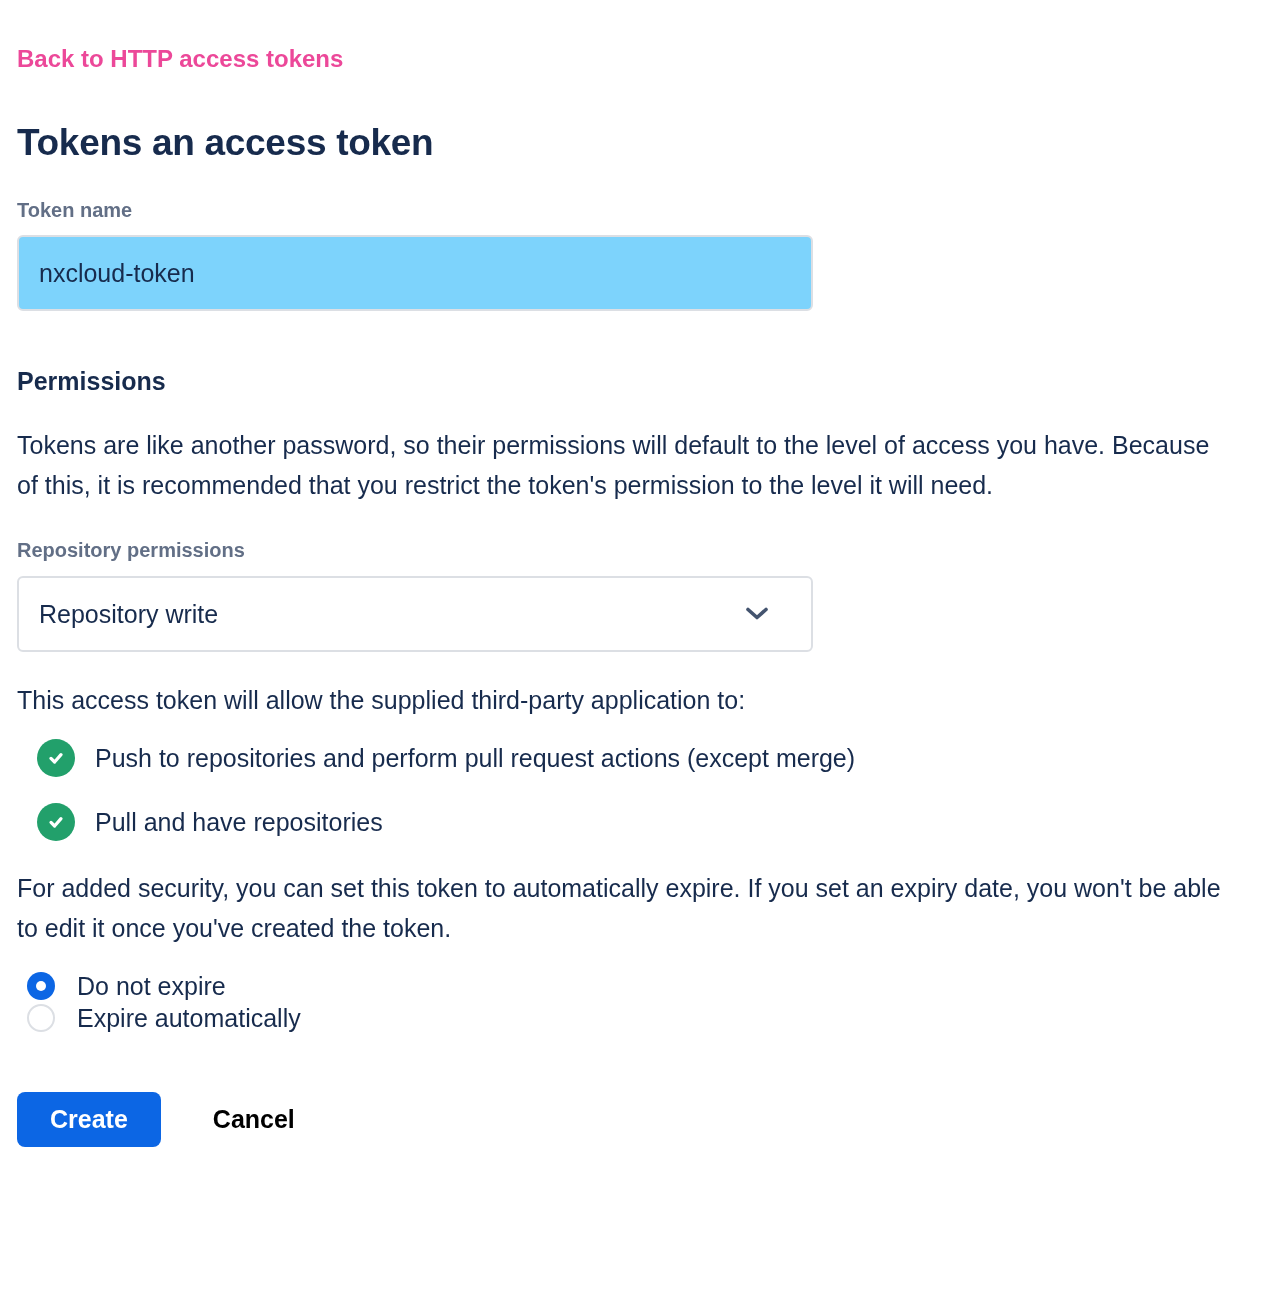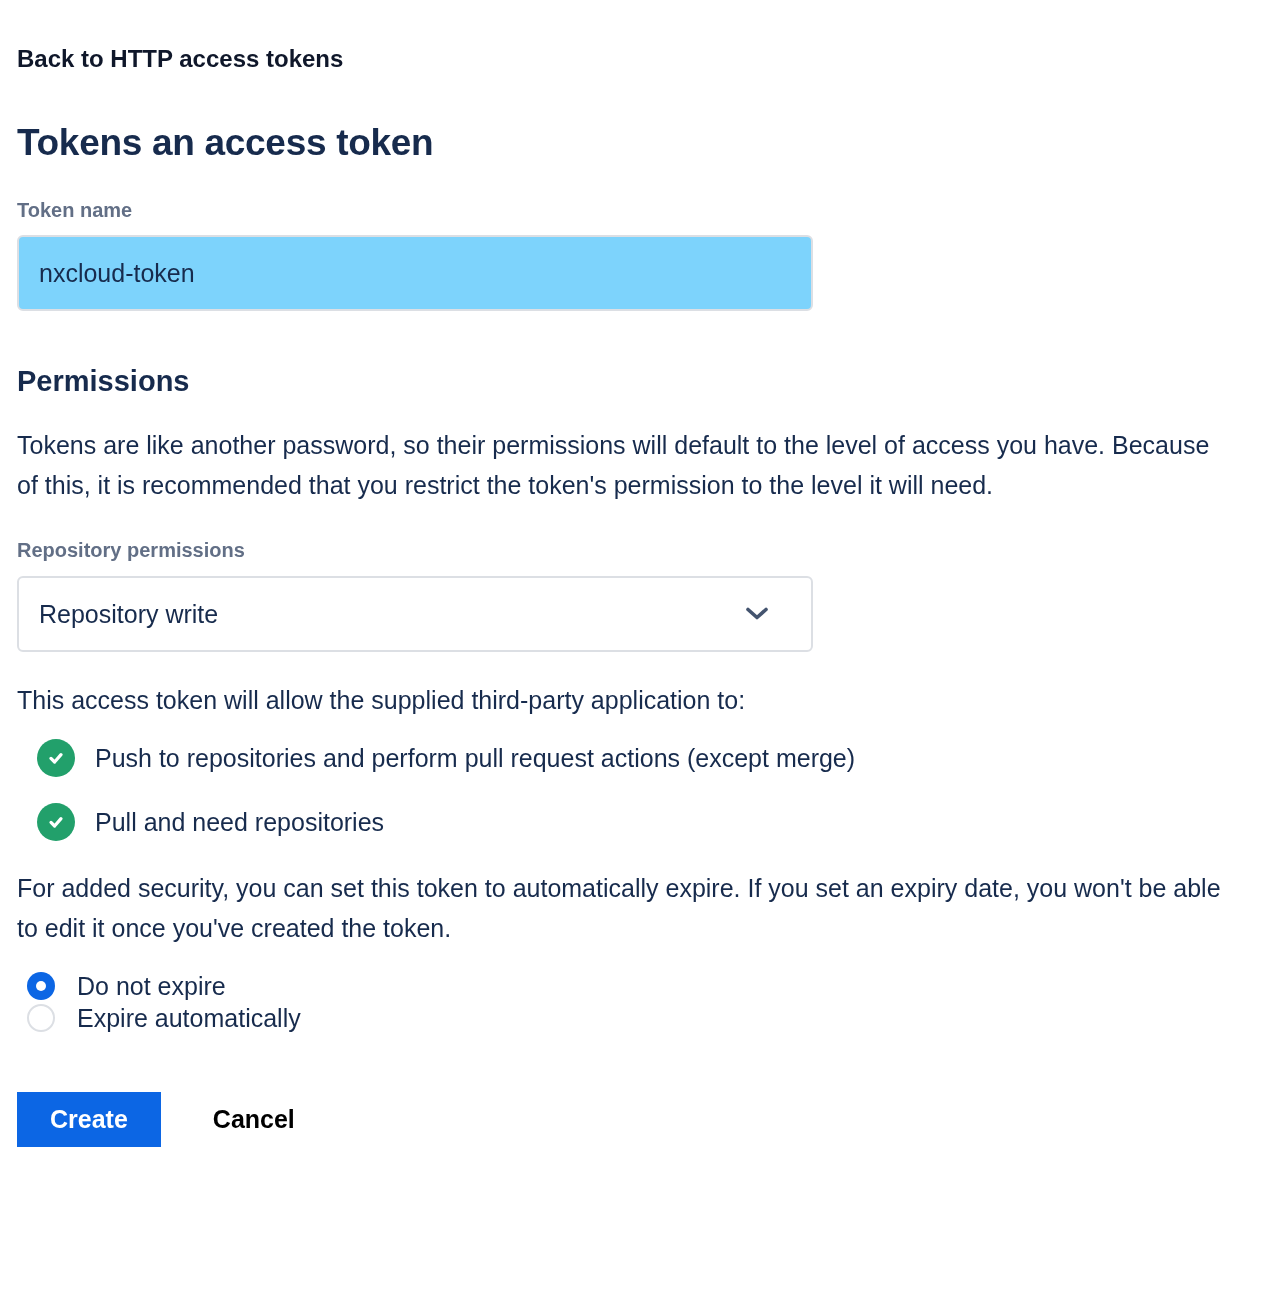--- a/index.html
+++ b/index.html
@@ -11,21 +11,21 @@
   }
   .page {
     width: 1274px;
     min-height: 1308px;
     padding: 45px 17px 20px 17px;
   }
   .back-link {
     display: inline-block;
     font-size: 24px;
     font-weight: 700;
-    color: #0f172a;
+    color: #ec4899;
     text-decoration: none;
     line-height: 28px;
     cursor: pointer;
   }
   h1 {
     margin: 48px 0 0 0;
     font-size: 37px;
     font-weight: 600;
     line-height: 44px;
     color: #172B4D;
@@ -48,21 +48,21 @@
     border-radius: 6px;
     background: #7dd3fc;
     padding: 0 20px;
     font-family: "Liberation Sans", sans-serif;
     font-size: 25px;
     color: #172B4D;
     outline: none;
   }
   h2 {
     margin: 52px 0 0 0;
-    font-size: 29px;
+    font-size: 25px;
     font-weight: 600;
     line-height: 36px;
     color: #172B4D;
   }
   .body-text {
     margin: 26px 0 0 0;
     max-width: 1210px;
     font-size: 25px;
     line-height: 40px;
     color: #172B4D;
@@ -155,21 +155,21 @@
   }
   .actions {
     margin-top: 58px;
     display: flex;
     align-items: center;
   }
   .btn-primary {
     height: 55px;
     padding: 0 33px;
     border: none;
-    border-radius: 0;
+    border-radius: 8px;
     background: #0C66E4;
     color: #ffffff;
     font-family: "Liberation Sans", sans-serif;
     font-size: 25px;
     font-weight: 600;
     cursor: pointer;
   }
   .btn-subtle {
     margin-left: 42px;
     height: 55px;
@@ -221,21 +221,21 @@
         </svg>
       </span>
       <span class="capability-label">Push to repositories and perform pull request actions (except merge)</span>
     </li>
     <li class="capability">
       <span class="check-circle">
         <svg width="20" height="20" viewBox="0 0 20 20" fill="none">
           <path d="M5 10.4 L8.6 14 L15 6.6" stroke="#ffffff" stroke-width="3.2" stroke-linecap="round" stroke-linejoin="round"></path>
         </svg>
       </span>
-      <span class="capability-label">Pull and need repositories</span>
+      <span class="capability-label">Pull and have repositories</span>
     </li>
   </ul>
 
 
   <p class="body-text">For added security, you can set this token to automatically expire. If you set an expiry date, you won't be able to edit it once you've created the token.</p>
 
   <div class="radio-group">
     <label class="radio-row">
       <span class="radio selected"></span>
       <span class="radio-label">Do not expire</span>

